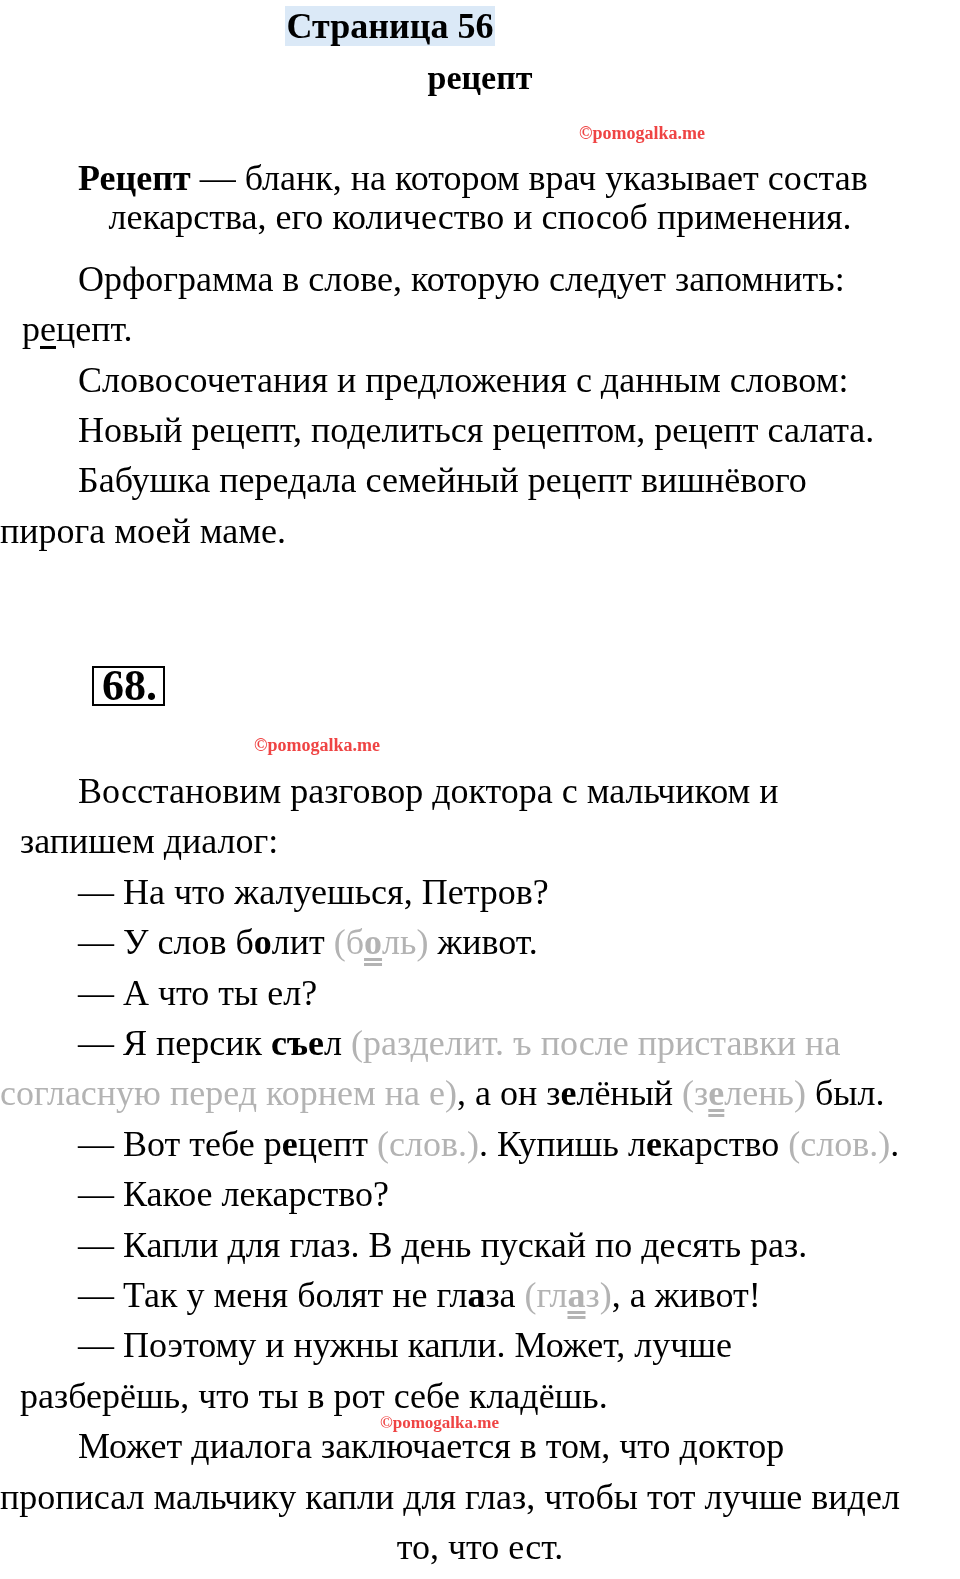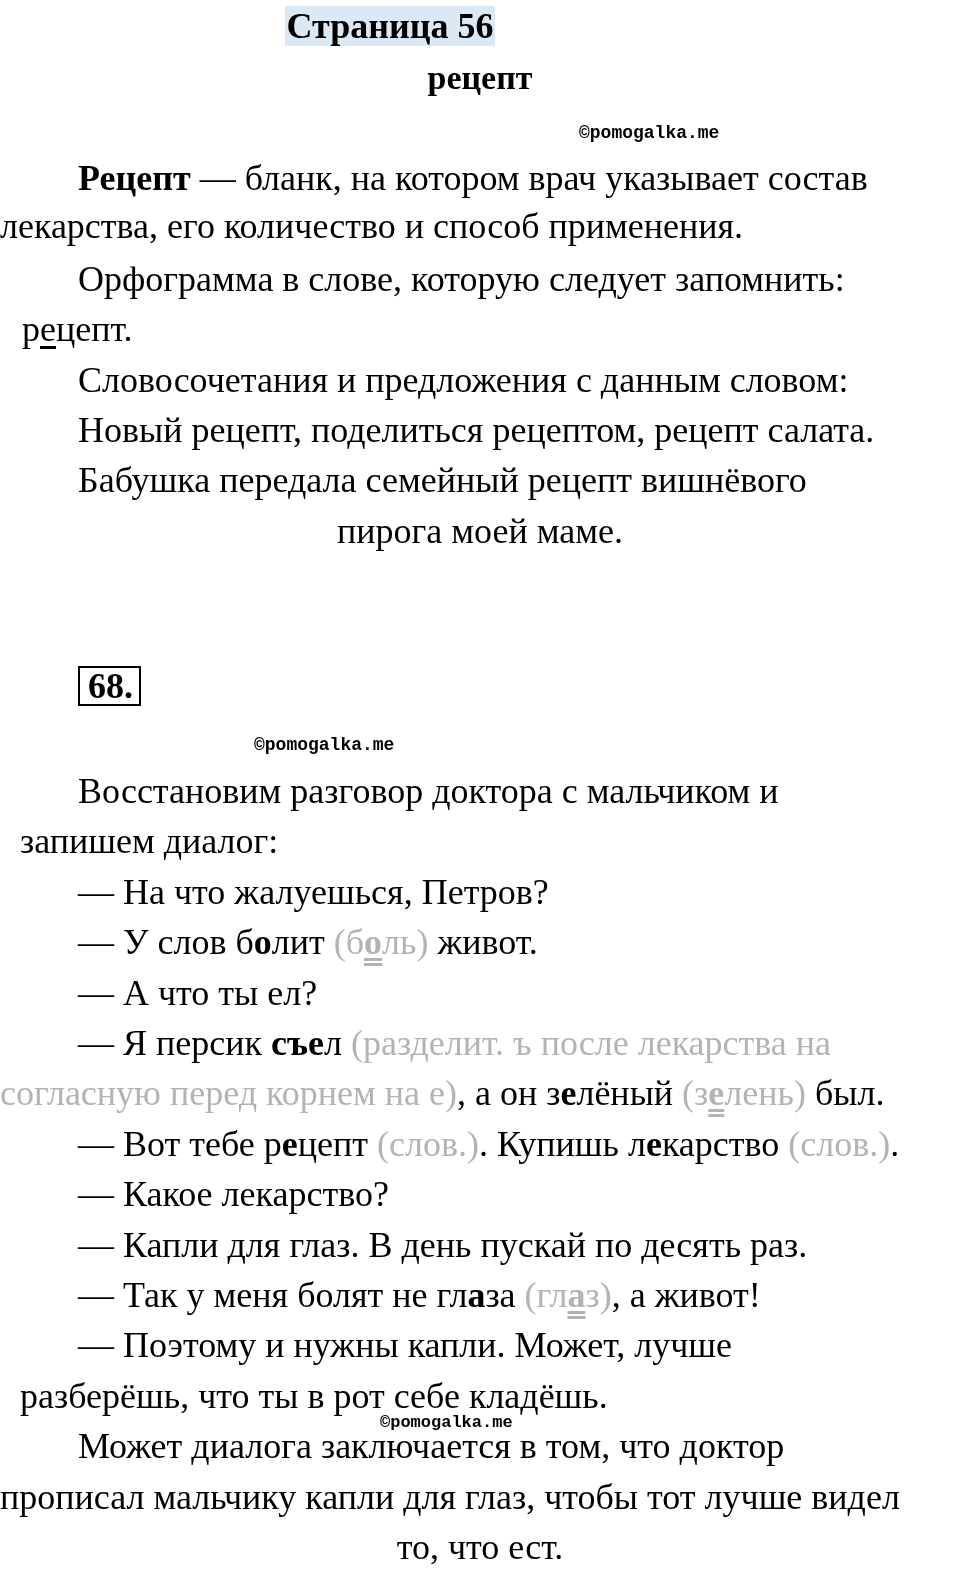--- a/index.html
+++ b/index.html
@@ -11,68 +11,68 @@
   .page-title {
     position: absolute; top: 4px; left: 0; width: 780px; text-align: center;
     font-size: 36px; font-weight: bold; line-height: 44px;
   }
   .page-title span { background: #dbe9f7; padding: 0 2px; }
   .word-title {
     position: absolute; top: 56px; left: 0; width: 960px; text-align: center;
     font-size: 34px; font-weight: bold; line-height: 44px;
   }
   .wm {
-    position: absolute; font-family: Liberation Mono, monospace;
-    font-weight: bold; font-size: 18px; line-height: 22px; color: #000000;
+    position: absolute; font-family: Liberation Serif, serif;
+    font-weight: bold; font-size: 18px; line-height: 22px; color: #ef4444;
   }
   .line {
     position: absolute; left: 0; width: 960px; white-space: nowrap;
     font-size: 36px; line-height: 50px;
   }
   .ind { padding-left: 78px; }
   .b { font-weight: bold; }
   .g { color: #b3b3b3; }
   .u { text-decoration: underline; text-underline-offset: 5px; }
   .uu { text-decoration: underline double; text-underline-offset: 4px; }
   .task-num {
-    position: absolute; left: 78px; top: 666px; height: 40px;
-    font-size: 36px; font-weight: bold; line-height: 40px;
+    position: absolute; left: 92px; top: 666px; height: 40px;
+    font-size: 44px; font-weight: bold; line-height: 40px;
   }
   .task-num .box { border: 2px solid #000; padding: 0 6px 0 8px; display: inline-block; line-height: 36px; }
 </style>
 </head>
 <body>
 
 <div class="page-title"><span>Страница 56</span></div>
 <div class="word-title">рецепт</div>
 
 <div class="wm" style="left:579px; top:122px;">©pomogalka.me</div>
 
 <div id="section1">
     <div class="line ind" style="top: 153px;"><span class="b">Рецепт</span><span> — бланк, на котором врач указывает состав</span></div>
-    <div class="line" style="top: 201px;"><span>лекарства, его количество и способ применения.</span></div>
+    <div class="line" style="top: 192px; text-align: center;"><span>лекарства, его количество и способ применения.</span></div>
     <div class="line ind" style="top: 253.8px;"><span>Орфограмма в слове, которую следует запомнить:</span></div>
     <div class="line" style="top: 304.2px; margin-left: 22px;"><span>р</span><span class="u">е</span><span>цепт.</span></div>
     <div class="line ind" style="top: 354.6px;"><span>Словосочетания и предложения с данным словом:</span></div>
     <div class="line ind" style="top: 405px;"><span>Новый рецепт, поделиться рецептом, рецепт салата.</span></div>
     <div class="line ind" style="top: 455.4px;"><span>Бабушка передала семейный рецепт вишнёвого</span></div>
-    <div class="line" style="top: 505.8px; text-align: center;"><span>пирога моей маме.</span></div>
+    <div class="line" style="top: 505.8px;"><span>пирога моей маме.</span></div>
   </div>
 
 <div class="task-num"><span class="box"><span>68</span><span>.</span></span></div>
 
 <div class="wm" style="left:254px; top:734px;">©pomogalka.me</div>
 
 <div id="task">
     <div class="line ind" style="top: 766px;"><span>Восстановим разговор доктора с мальчиком и</span></div>
     <div class="line" style="top: 816.4px; padding-left: 20px;"><span>запишем диалог:</span></div>
     <div class="line ind" style="top: 866.8px;"><span>— На что жалуешься, Петров?</span></div>
     <div class="line ind" style="top: 917.2px;"><span>— У слов б</span><span class="b">о</span><span>лит </span><span class="g">(б</span><span class="g b uu">о</span><span class="g">ль)</span><span> живот.</span></div>
     <div class="line ind" style="top: 967.6px;"><span>— А что ты ел?</span></div>
-    <div class="line ind" style="top: 1018px;"><span>— Я персик </span><span class="b">съе</span><span>л </span><span class="g">(разделит. ъ после лекарства на</span></div>
+    <div class="line ind" style="top: 1018px;"><span>— Я персик </span><span class="b">съе</span><span>л </span><span class="g">(разделит. ъ после приставки на</span></div>
     <div class="line" style="top: 1068.4px;"><span class="g">согласную перед корнем на е)</span><span>, а он з</span><span class="b">е</span><span>лёный </span><span class="g">(з</span><span class="g b uu">е</span><span class="g">лень)</span><span> был.</span></div>
     <div class="line ind" style="top: 1118.8px;"><span>— Вот тебе р</span><span class="b">е</span><span>цепт </span><span class="g">(слов.)</span><span>. Купишь л</span><span class="b">е</span><span>карство </span><span class="g">(слов.)</span><span>.</span></div>
     <div class="line ind" style="top: 1169.2px;"><span>— Какое лекарство?</span></div>
     <div class="line ind" style="top: 1219.6px;"><span>— Капли для глаз. В день пускай по десять раз.</span></div>
     <div class="line ind" style="top: 1270px;"><span>— Так у меня болят не гл</span><span class="b">а</span><span>за </span><span class="g">(гл</span><span class="g b uu">а</span><span class="g">з)</span><span>, а живот!</span></div>
     <div class="line ind" style="top: 1320.4px;"><span>— Поэтому и нужны капли. Может, лучше</span></div>
     <div class="line" style="top: 1370.8px; margin-left: 20px;"><span>разберёшь, что ты в рот себе кладёшь.</span></div>
     <div class="line ind" style="top: 1421.2px;"><span>Может диалога заключается в том, что доктор</span></div>
     <div class="line" style="top: 1471.6px;"><span>прописал мальчику капли для глаз, чтобы тот лучше видел</span></div>
     <div class="line" style="top: 1522px; text-align: center;"><span>то, что ест.</span></div>

